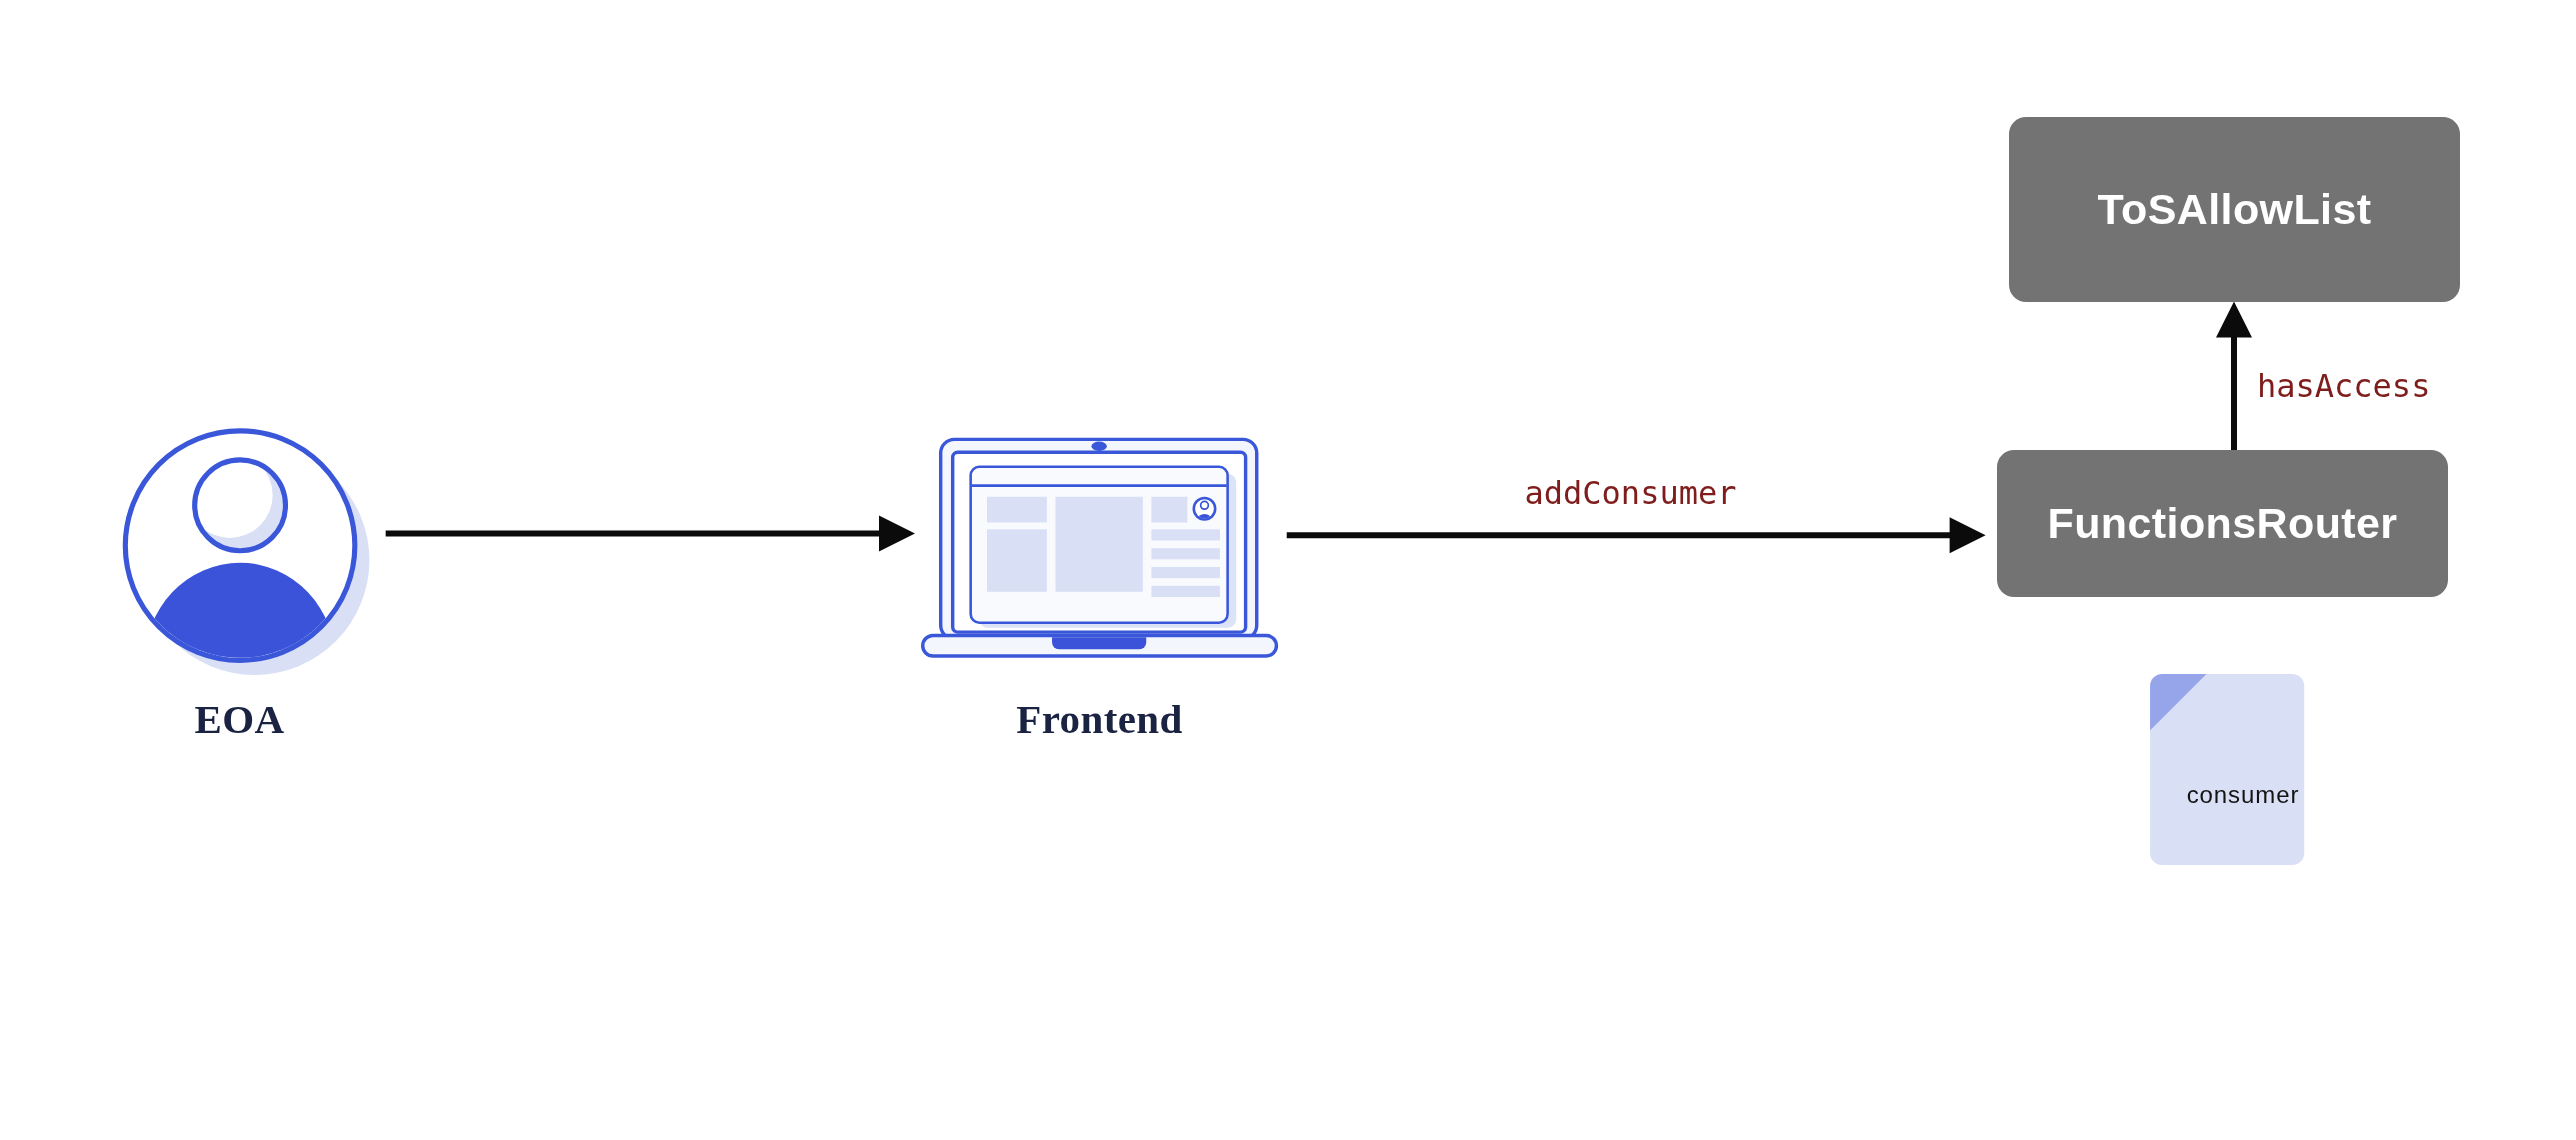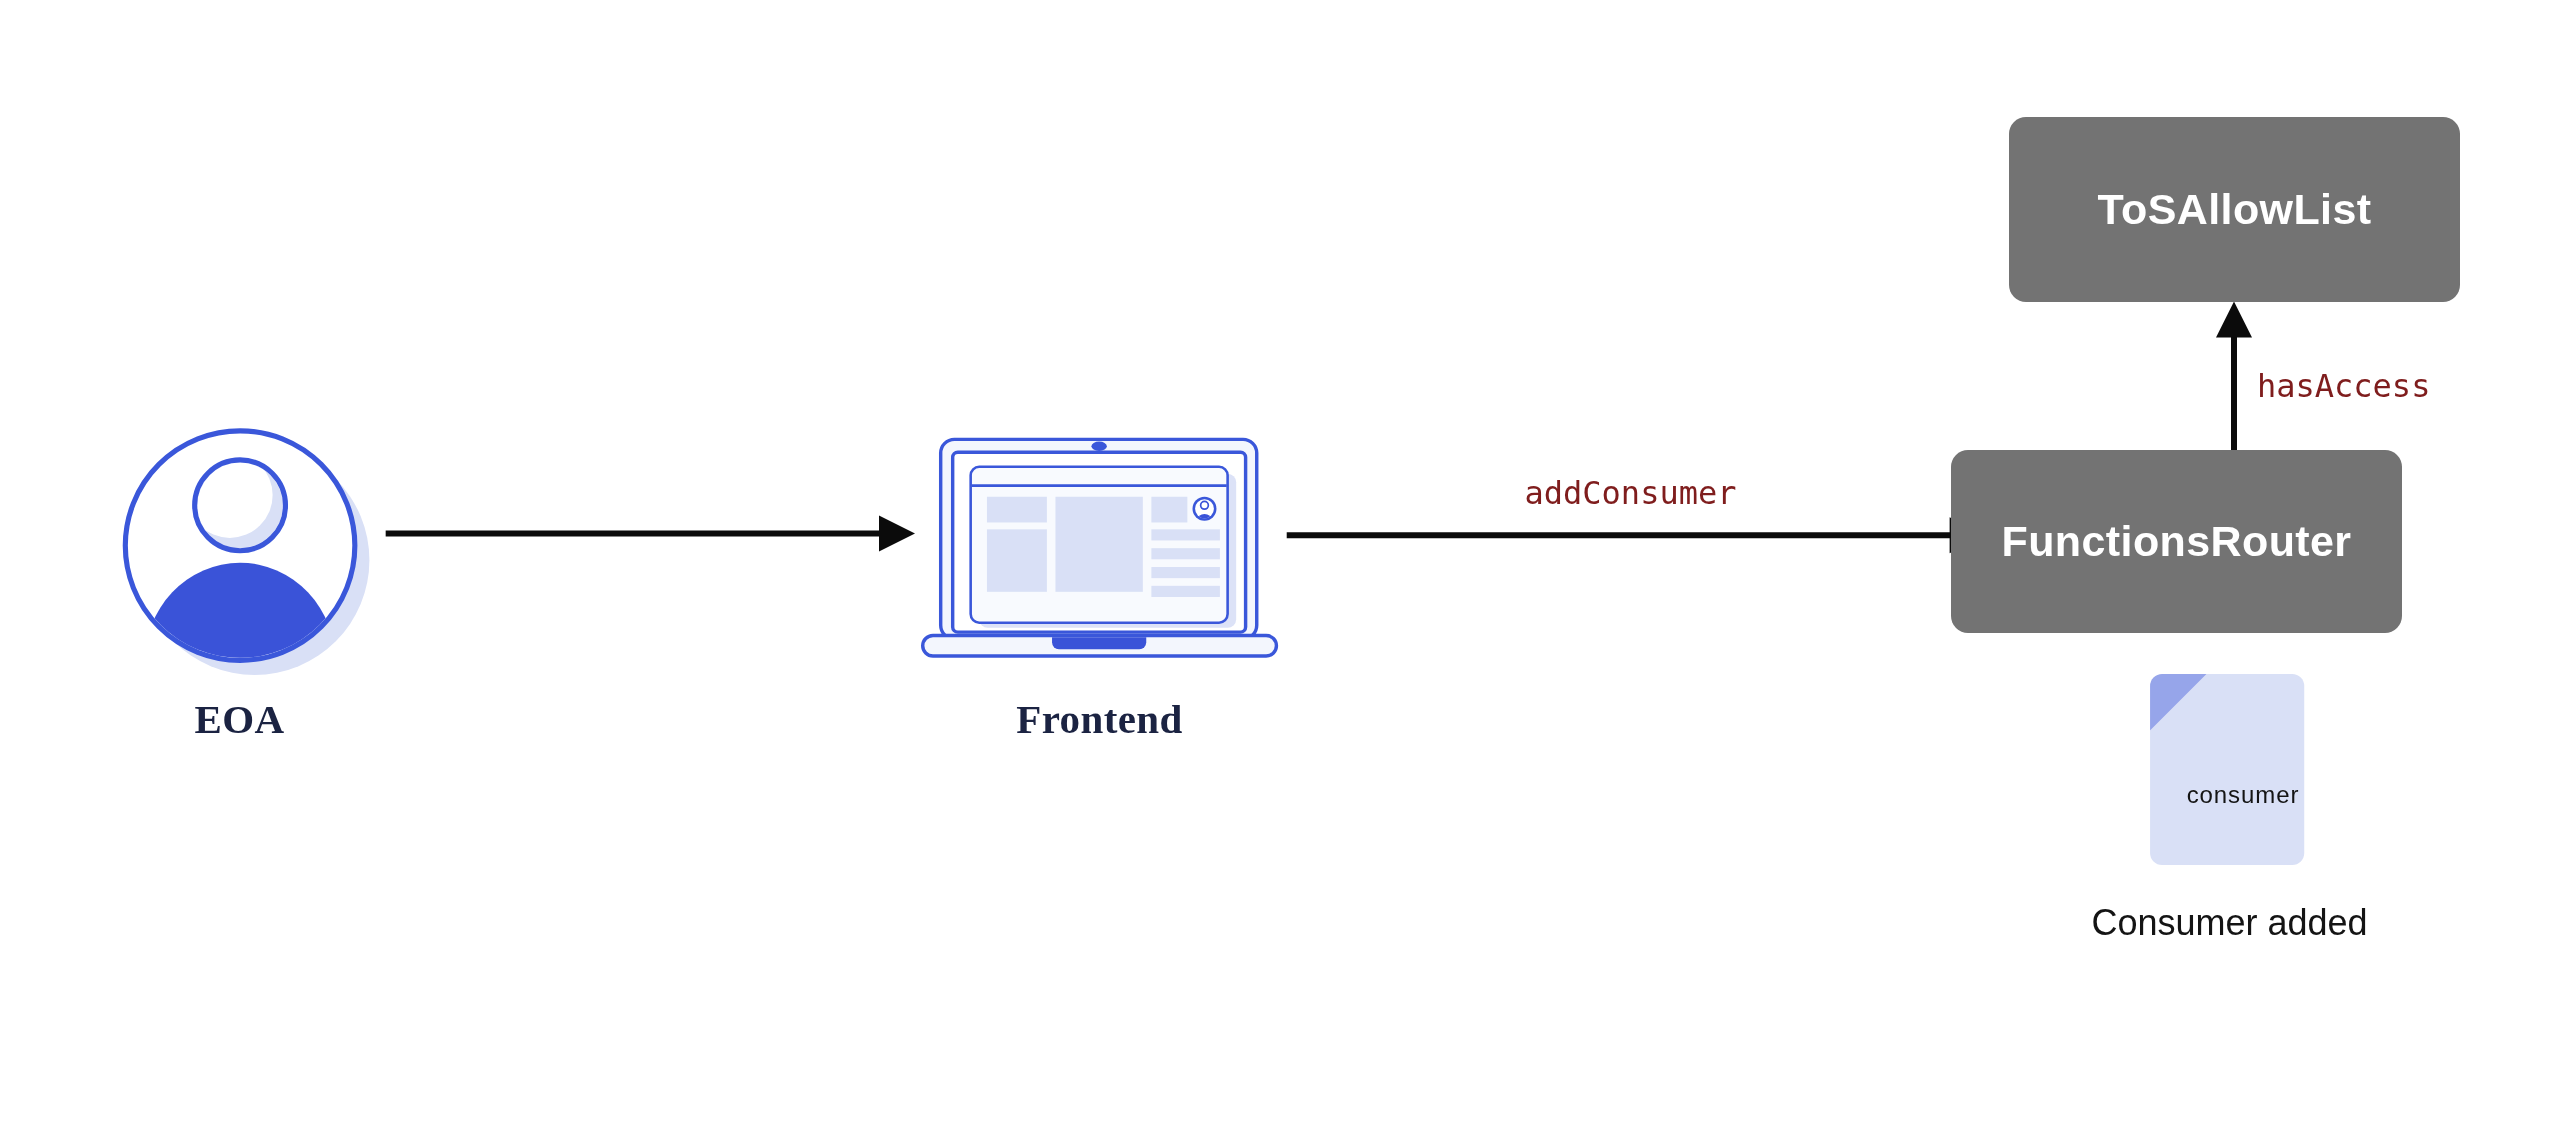--- a/index.html
+++ b/index.html
@@ -166,22 +166,21 @@
   <div class="icon-label" style="left:971px; top:699px;">Frontend</div>
 
   <div class="code-label" style="left:1502px; top:476px; width:257px; text-align:center;">addConsumer</div>
 
   <div class="code-label" style="left:2257px; top:369px;">hasAccess</div>
 
   <div class="contract-box" style="left:2009px; top:117px; height:185px;">
     <span class="box-label">ToSAllowList</span>
   </div>
 
-  <div class="contract-box" style="left:1951px; top:450px; height:183px;">
+  <div class="contract-box" style="left:1997px; top:450px; height:147px;">
     <span class="box-label">FunctionsRouter</span>
   </div>
 
   <div class="doc-label">consumer</div>
 
-  <div class="doc-caption">Consumer added</div>
 
 </div>
 
 
 </body></html>

